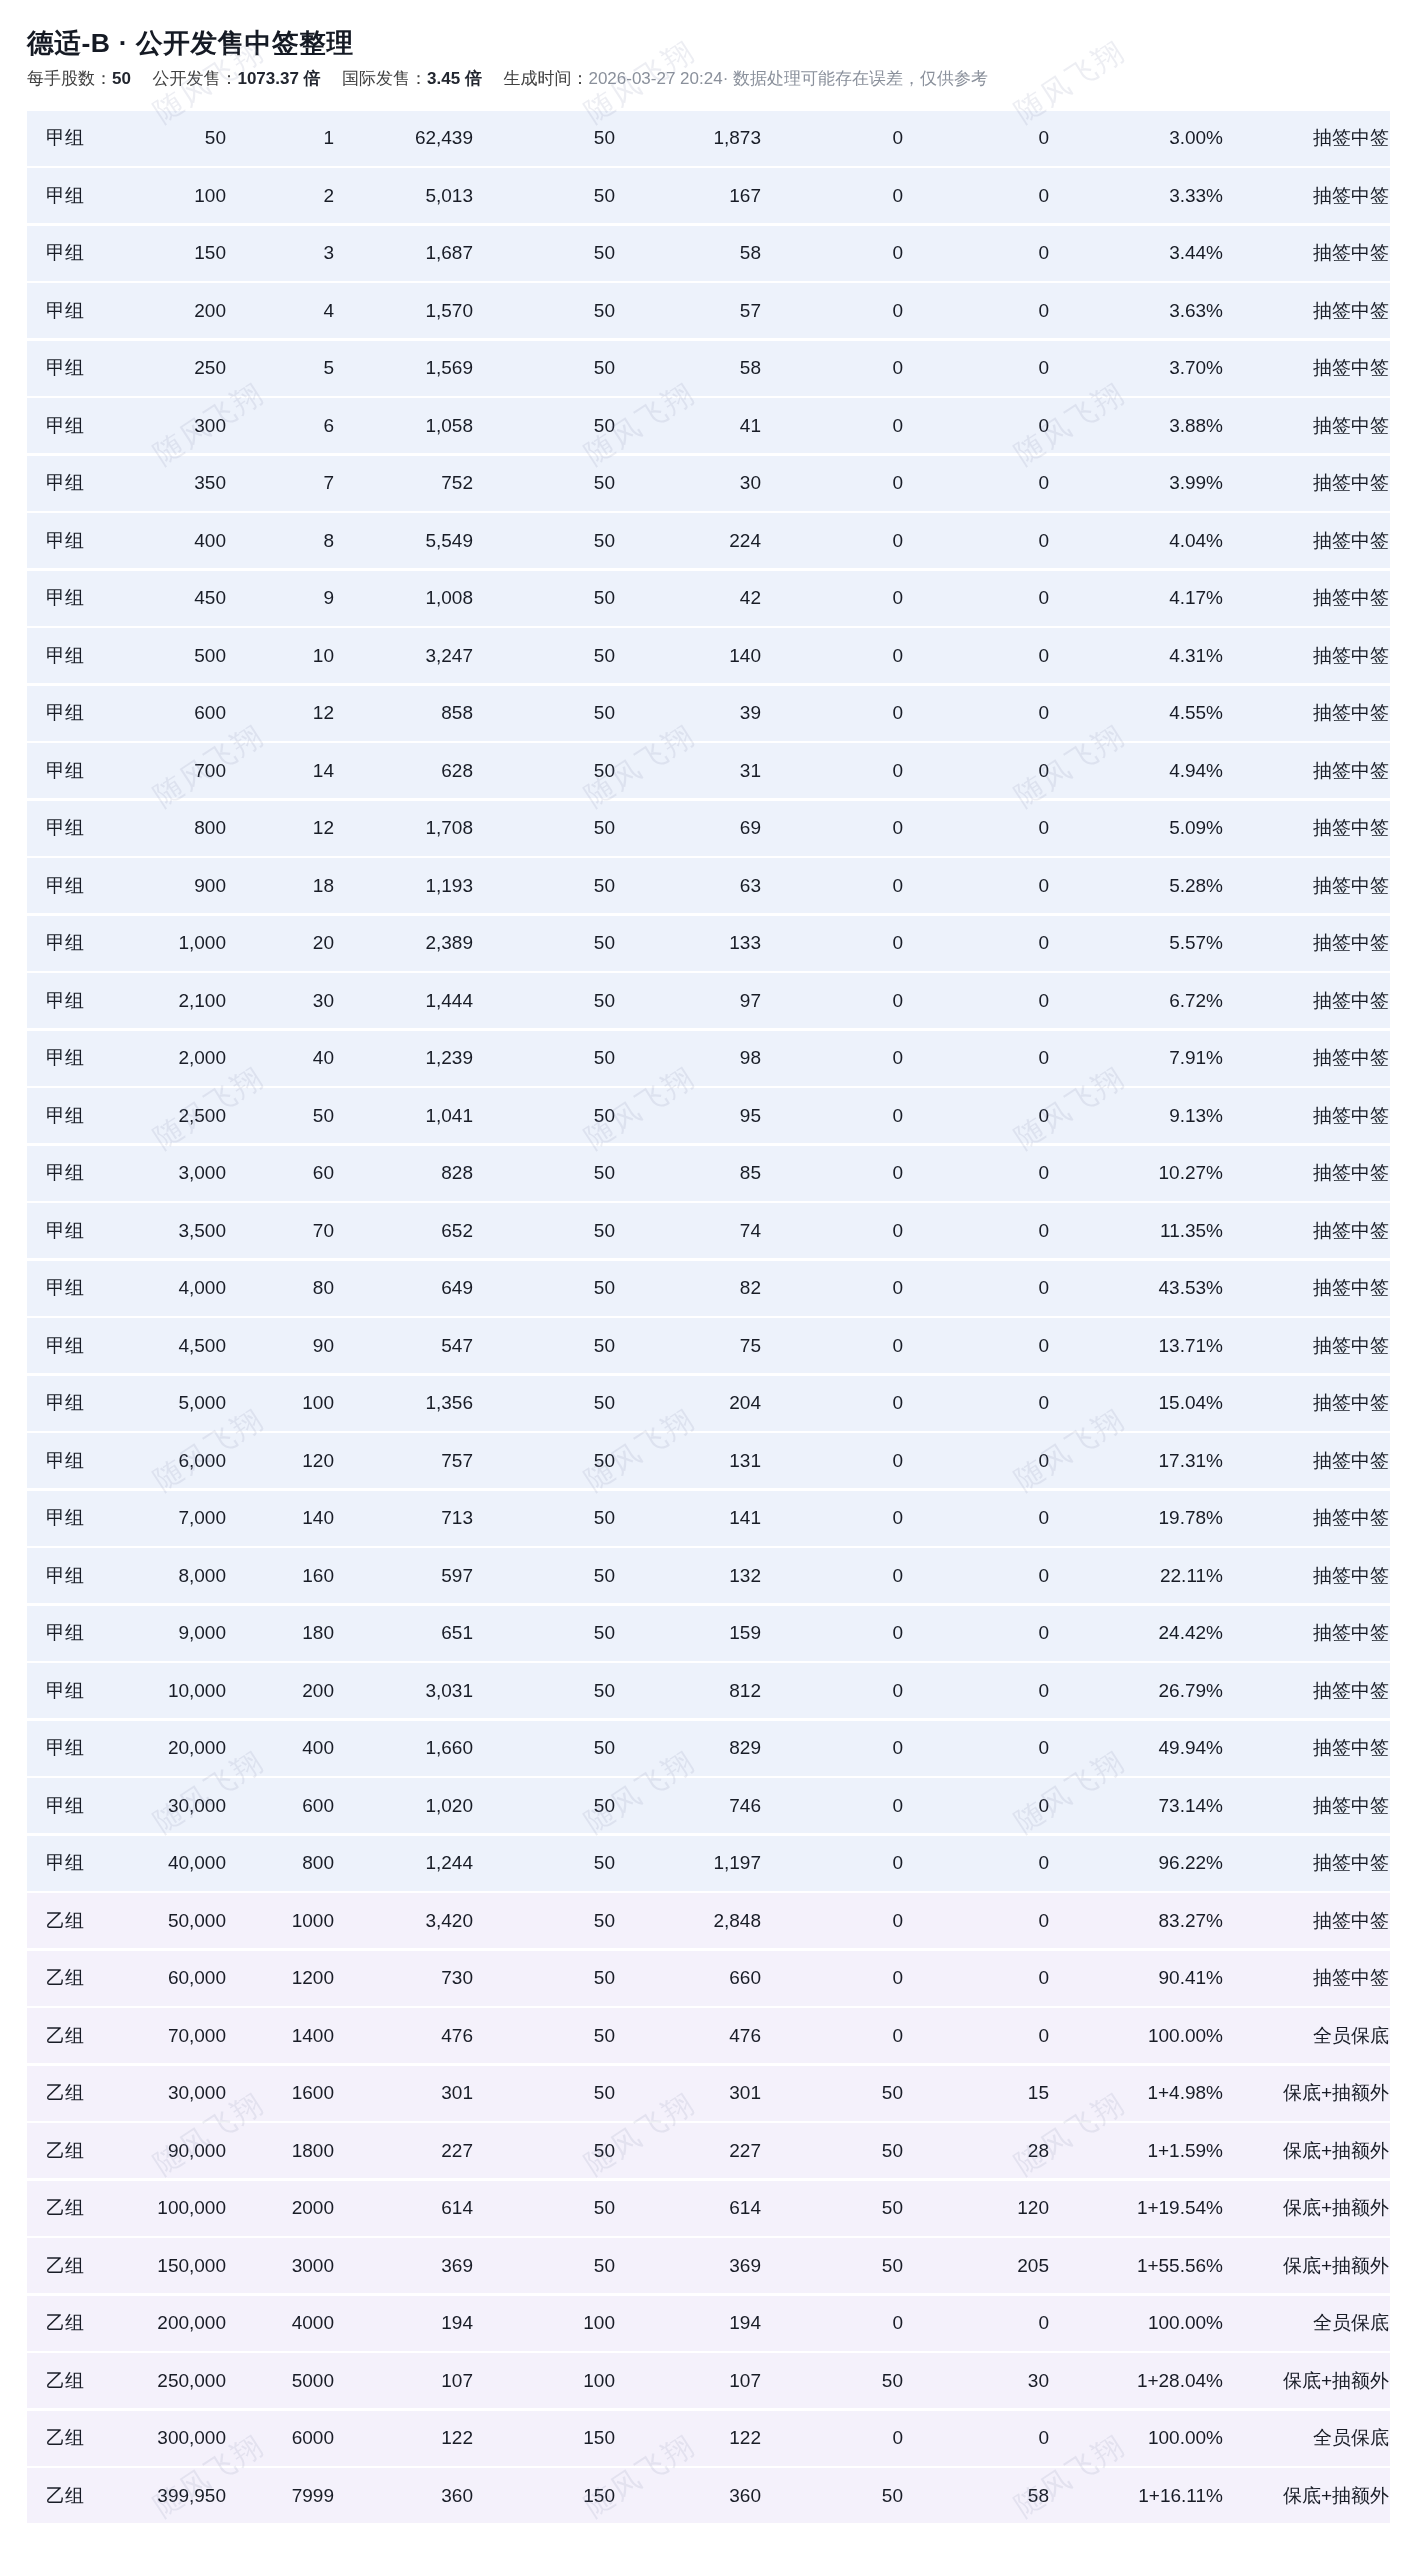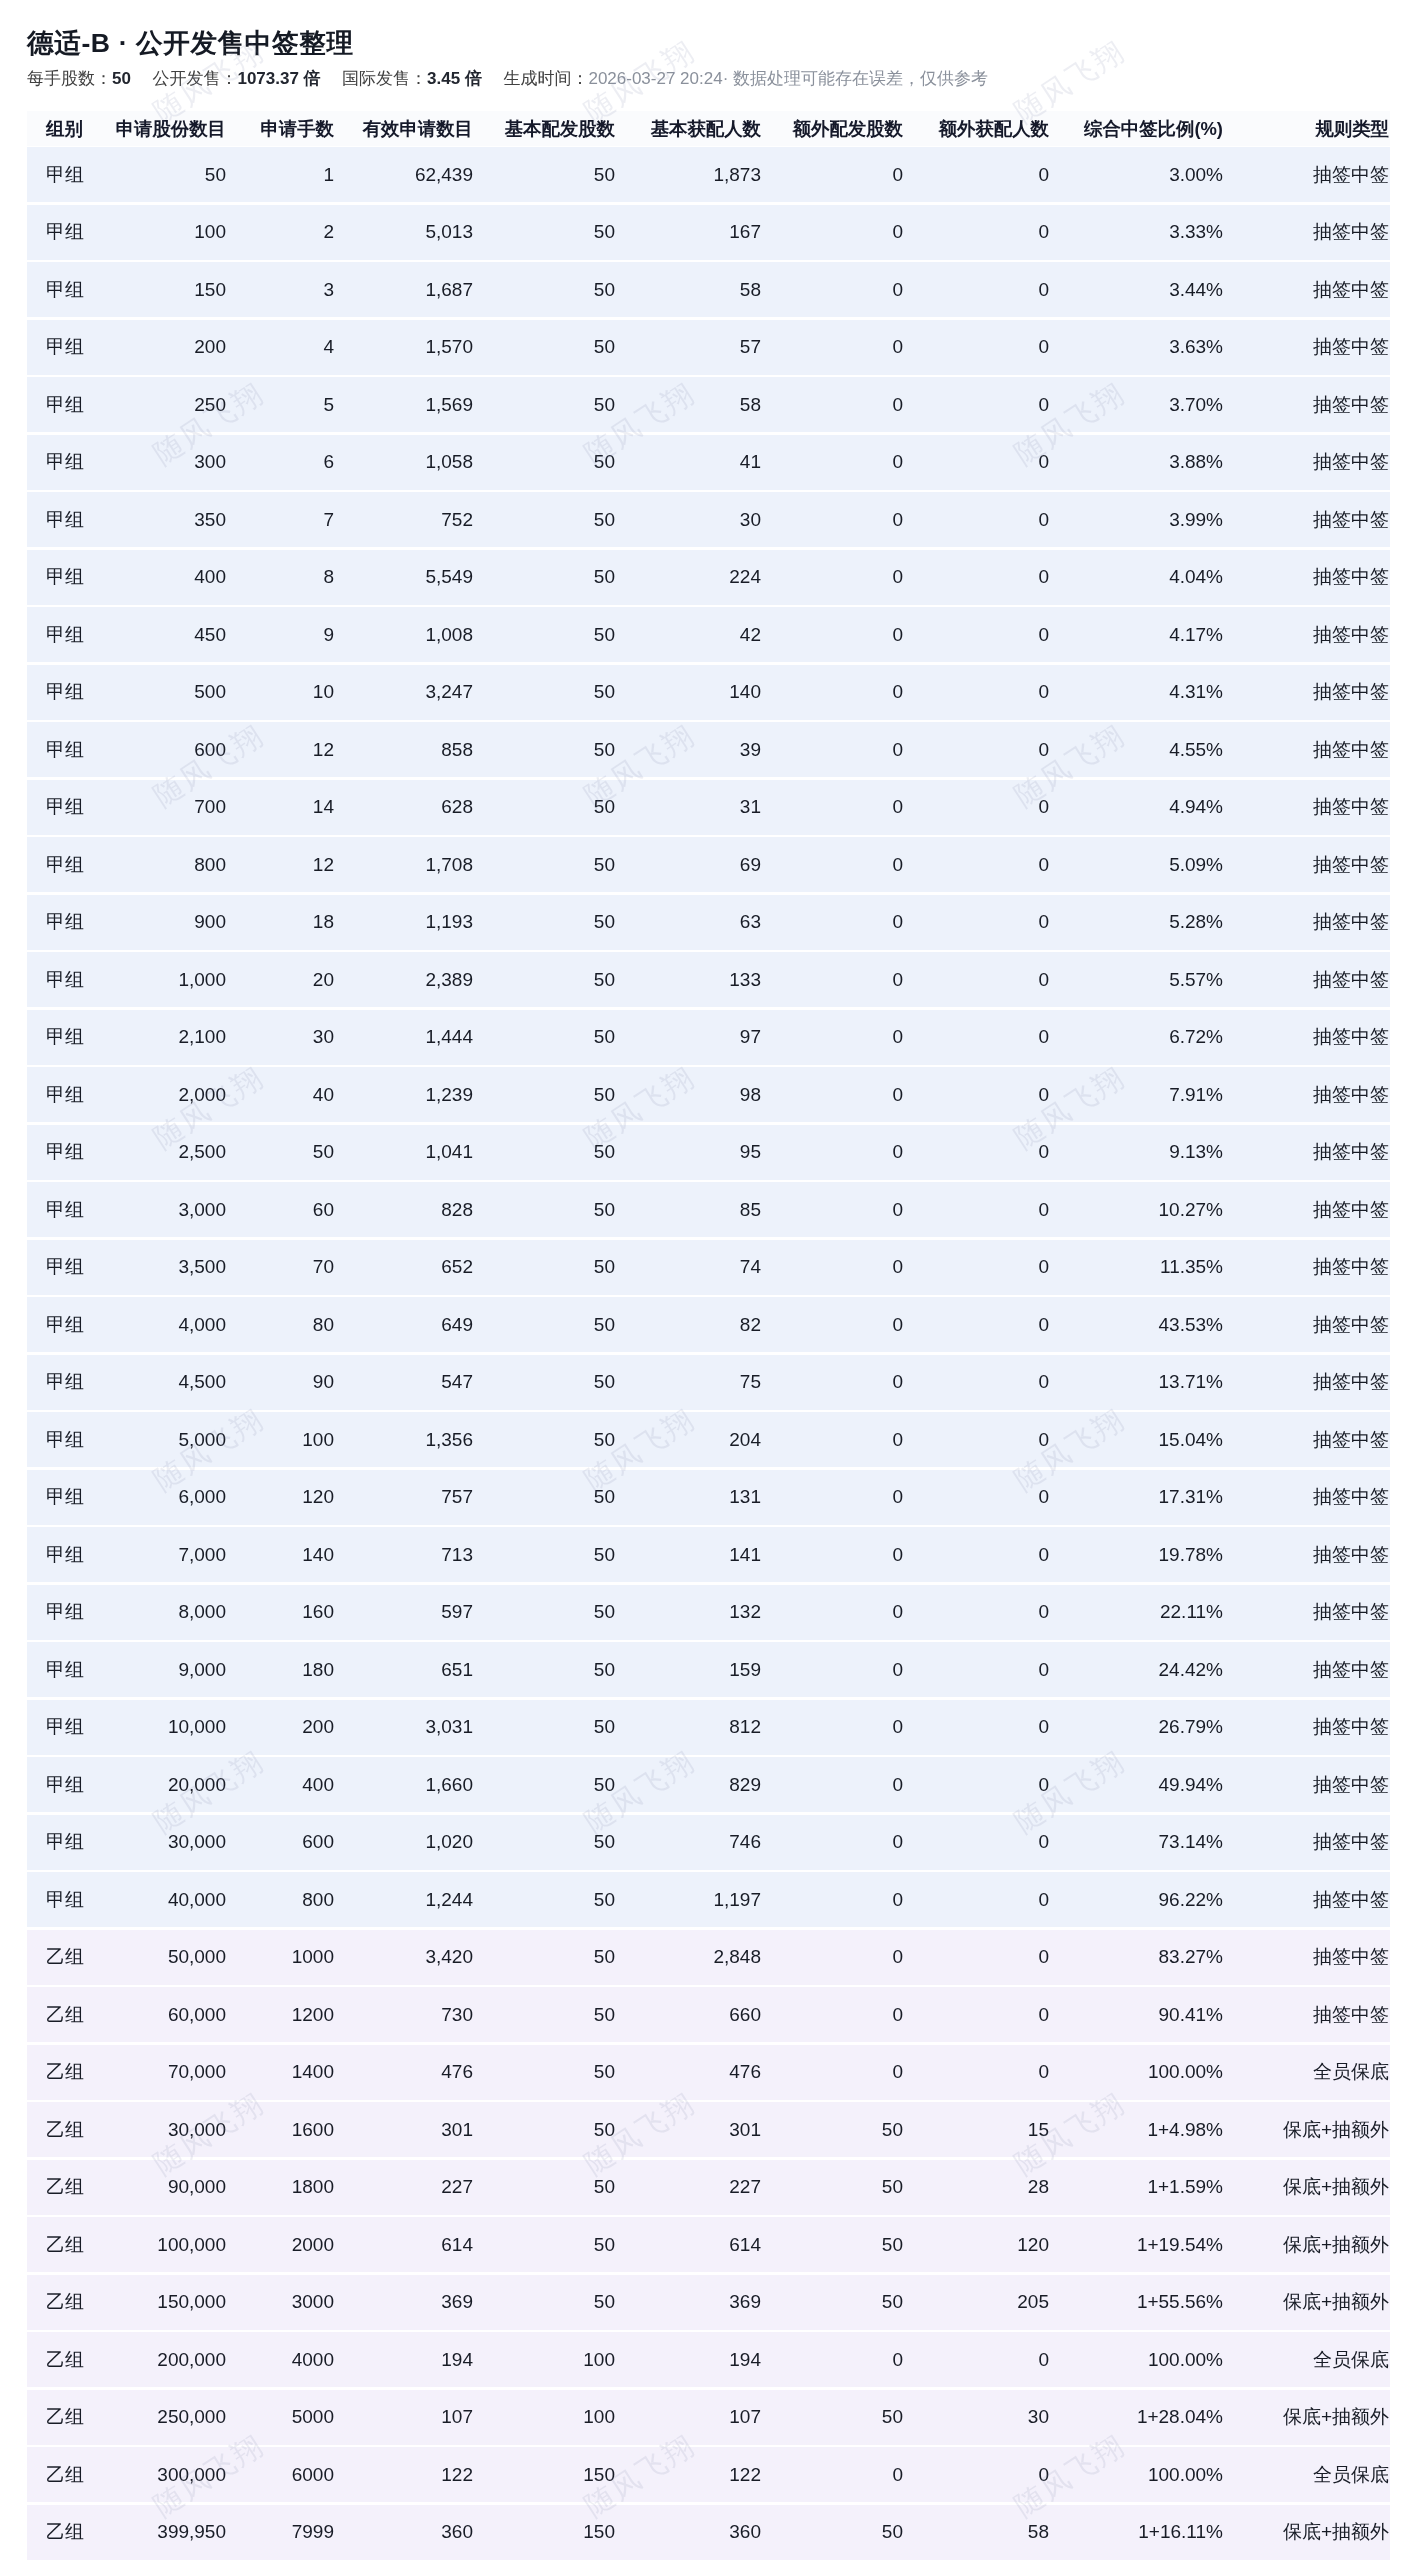--- a/index.html
+++ b/index.html
@@ -110,32 +110,20 @@
       <span class="stat-value">3.45 倍</span>
     </span>
     <span class="stat">
       <span class="stat-label">生成时间：</span>
       <span class="stat-value plain">2026-03-27 20:24</span>
       <span class="disclaimer"> · 数据处理可能存在误差，仅供参考</span>
     </span>
   </div>
 
   <div class="table">
-    <div class="trow thead" id="table-head" style="background: rgb(250, 251, 253);">
-        <div class="cell c0">组别</div>
-        <div class="cell c1">申请股份数目</div>
-        <div class="cell c2">申请手数</div>
-        <div class="cell c3">有效申请数目</div>
-        <div class="cell c4">基本配发股数</div>
-        <div class="cell c5">基本获配人数</div>
-        <div class="cell c6">额外配发股数</div>
-        <div class="cell c7">额外获配人数</div>
-        <div class="cell c8">综合中签比例(%)</div>
-        <div class="cell c9">规则类型</div>
-      </div>
     <div id="table-body">
         <div class="trow" style="background: rgb(237, 242, 251);">
           <div class="cell c0">甲组</div>
           <div class="cell c1">50</div>
           <div class="cell c2">1</div>
           <div class="cell c3">62,439</div>
           <div class="cell c4">50</div>
           <div class="cell c5">1,873</div>
           <div class="cell c6">0</div>
           <div class="cell c7">0</div>

